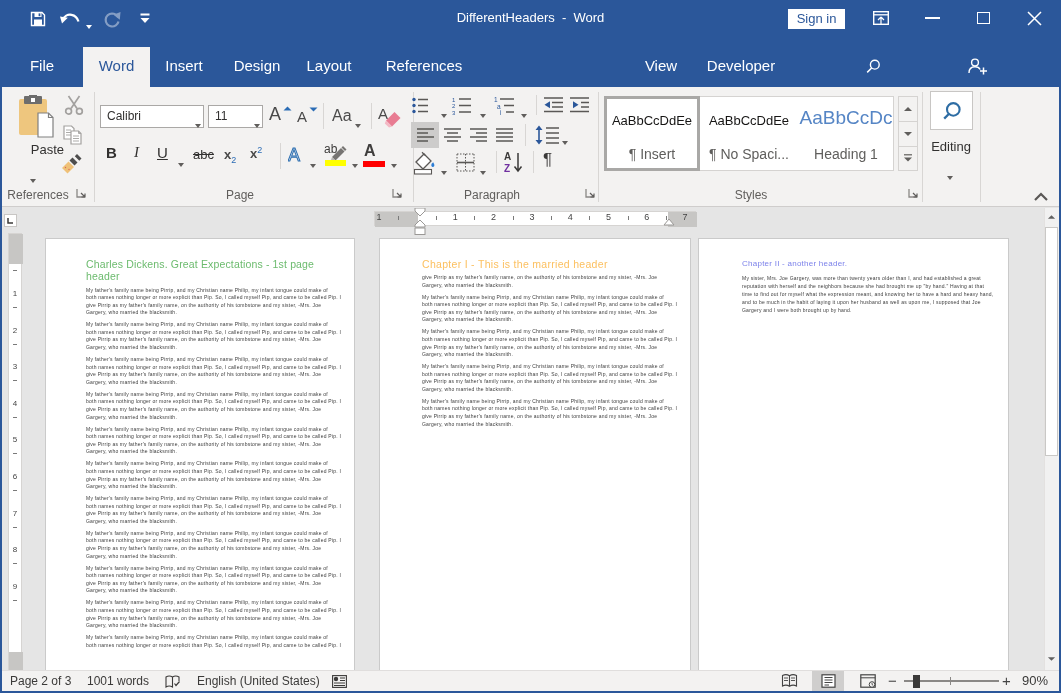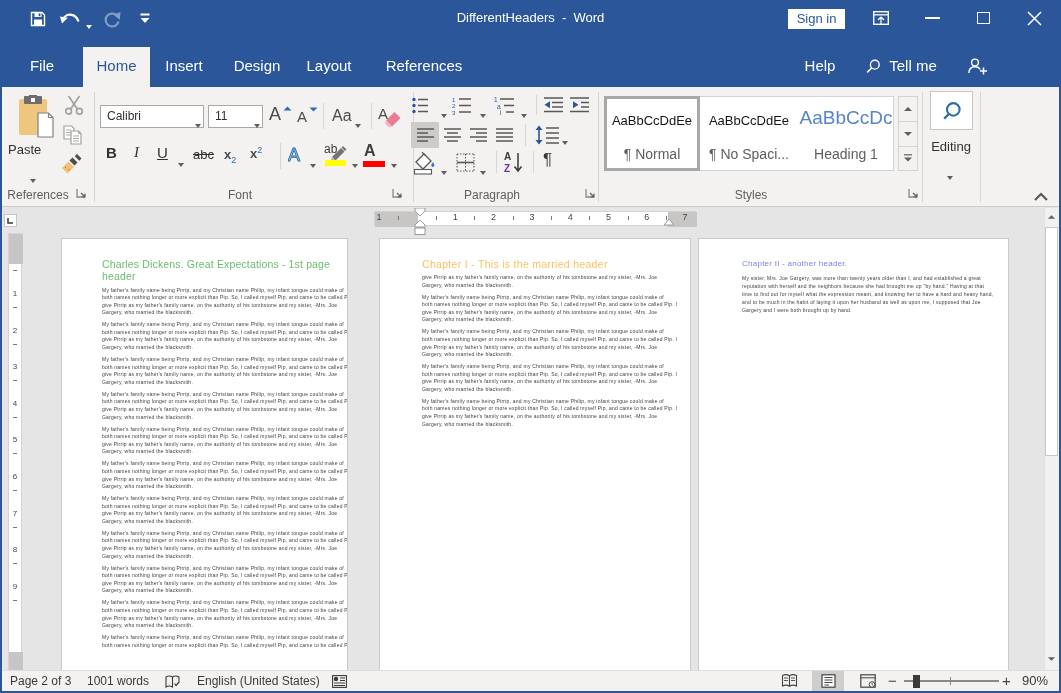--- a/index.html
+++ b/index.html
@@ -69,59 +69,59 @@
  <div class="abs" style="left:925px;top:17px;width:15px;height:2px;background:#fff"></div>
 
  <div class="abs" style="left:977px;top:12px;width:13px;height:12px;border:1.5px solid #fff"></div>
 
  <svg class="abs" style="left:1027px;top:11px" width="15" height="15" viewBox="0 0 15 15">
   <path d="M1 1 L14 14 M14 1 L1 14" stroke="#fff" stroke-width="1.5"></path>
  </svg>
 </div>
 <div id="tabrow">
  <div class="tab" style="left:2px;width:80px">File</div>
- <div id="hometab">Home</div>
+ <div id="hometab">Word</div>
  <div class="tab" style="left:144px;width:80px">Insert</div>
  <div class="tab" style="left:217px;width:80px">Design</div>
  <div class="tab" style="left:289px;width:80px">Layout</div>
  <div class="tab" style="left:384px;width:80px">References</div>
- <div class="tab" style="left:780px;width:80px">Help</div>
+ <div class="tab" style="left:621px;width:80px">View</div>
+ <div class="tab" style="left:701px;width:80px">Developer</div>
  <svg class="abs" style="left:866px;top:23px" width="15" height="15" viewBox="0 0 15 15">
   <circle cx="8.8" cy="5.7" r="4.4" fill="none" stroke="#fff" stroke-width="1.4"></circle>
   <path d="M5.6 9 L1.2 13.4" stroke="#fff" stroke-width="1.5"></path>
  </svg>
- <div class="tab" style="left:873px;width:80px">Tell me</div>
  <svg class="abs" style="left:967px;top:21px" width="22" height="19" viewBox="0 0 22 19">
   <circle cx="8" cy="5.5" r="3.4" fill="none" stroke="#fff" stroke-width="1.4"></circle>
   <path d="M2 16 C2 11.5 5 9.8 8 9.8 C10.2 9.8 12.2 10.7 13.2 12.5" fill="none" stroke="#fff" stroke-width="1.4"></path>
   <path d="M16.5 10.5 L16.5 17.5 M13 14 L20 14" stroke="#fff" stroke-width="1.5"></path>
  </svg>
 </div>
 <div id="ribbon">
  <div class="gsep" style="left:94px"></div>
  <div class="gsep" style="left:413px"></div>
  <div class="gsep" style="left:598px"></div>
  <div class="gsep" style="left:922px"></div>
  <div class="gsep" style="left:980px"></div>
 
  <div class="glabel" style="left:2px;width:72px">References</div>
- <div class="glabel" style="left:200px;width:80px">Font</div>
+ <div class="glabel" style="left:200px;width:80px">Page</div>
  <div class="glabel" style="left:452px;width:80px">Paragraph</div>
  <div class="glabel" style="left:711px;width:80px">Styles</div>
  <div class="btxt" style="left:928px;top:52px;width:46px;text-align:center;font-size:13px">Editing</div>
 
  <svg class="abs" style="left:18px;top:8px" width="37" height="48" viewBox="0 0 37 48">
   <rect x="1" y="4" width="28" height="36" rx="2" fill="#eec67e"></rect>
   <rect x="6" y="1" width="18" height="8" rx="1" fill="#6d6d6d"></rect>
   <rect x="11" y="-2" width="8" height="6" rx="1.5" fill="#6d6d6d"></rect>
   <rect x="13" y="3" width="4" height="4" fill="#fff"></rect>
   <path d="M20 18 H30.5 L35 22.5 V42 H20 Z" fill="#fff" stroke="#808080" stroke-width="1.2"></path>
   <path d="M30.5 18 V22.5 H35" fill="none" stroke="#808080" stroke-width="1.2"></path>
  </svg>
- <div class="btxt" style="left:8px;top:55px;width:56px;text-align:left;font-size:13px">Paste</div>
+ <div class="btxt" style="left:8px;top:55px;width:56px;text-align:right;font-size:13px">Paste</div>
  <div class="abs" style="left:30px;top:82px"><span class="caret"></span></div>
  <svg class="abs" style="left:64px;top:8px" width="20" height="21" viewBox="0 0 20 21">
   <path d="M4.5 1 L13 13.5 M15.5 1 L7 13.5" stroke="#a3a19f" stroke-width="1.7" fill="none"></path>
   <circle cx="4.6" cy="16.2" r="2.9" fill="none" stroke="#a3a19f" stroke-width="1.7"></circle>
   <circle cx="15.4" cy="16.2" r="2.9" fill="none" stroke="#a3a19f" stroke-width="1.7"></circle>
  </svg>
  <svg class="abs" style="left:63px;top:38px" width="20" height="20" viewBox="0 0 20 20">
   <path d="M1 1 H8.5 L11 3.5 V14 H1 Z" fill="#fff" stroke="#a3a19f" stroke-width="1.2"></path>
   <path d="M3 5 H8 M3 7.5 H8 M3 10 H8" stroke="#a3a19f" stroke-width="0.9"></path>
   <path d="M8 6 H15.5 L18 8.5 V19 H8 Z" fill="#fff" stroke="#a3a19f" stroke-width="1.2"></path>
@@ -259,21 +259,21 @@
  <div class="gsep" style="left:533px;top:64px;height:22px"></div>
  <div class="btxt" style="left:543px;top:63px;font-size:17px;color:#3b3a39">¶</div>
  <svg class="launcher" style="left:585px" width="11" height="11" viewBox="0 0 11 11">
       <path d="M1 1 L1 9 L9 9" fill="none" stroke="#8a8886" stroke-width="1.3"></path>
       <path d="M5 5 L9 9 M9 5.5 L9 9 L5.5 9" fill="none" stroke="#605e5c" stroke-width="1.2"></path>
     </svg>
 
  <div class="abs" style="left:604px;top:9px;width:290px;height:75px;background:#fff;border:1px solid #d5d3d1"></div>
  <div class="abs" style="left:604px;top:9px;width:96px;height:75px;background:#fff;border:3px solid #a9a8a6"></div>
  <div class="btxt" style="left:604px;top:26px;width:96px;text-align:center;font-size:13px;color:#161514">AaBbCcDdEe</div>
- <div class="btxt" style="left:604px;top:59px;width:96px;text-align:center;font-size:14px;color:#5f5e5c">¶ Normal</div>
+ <div class="btxt" style="left:604px;top:59px;width:96px;text-align:center;font-size:14px;color:#5f5e5c">¶ Insert</div>
  <div class="btxt" style="left:700px;top:26px;width:98px;text-align:center;font-size:13px;color:#161514">AaBbCcDdEe</div>
  <div class="btxt" style="left:700px;top:59px;width:98px;text-align:center;font-size:14px;color:#5f5e5c">¶ No Spaci...</div>
  <div class="btxt" style="left:798px;top:20px;width:96px;text-align:center;font-size:19px;color:#5585c5">AaBbCcDc</div>
  <div class="btxt" style="left:798px;top:59px;width:96px;text-align:center;font-size:14px;color:#5f5e5c">Heading 1</div>
  <div class="abs" style="left:898px;top:9px;width:20px;height:75px;background:#f3f2f1;border:1px solid #d5d3d1"></div>
  <div class="abs" style="left:898px;top:34px;width:20px;height:1px;background:#d5d3d1"></div>
  <div class="abs" style="left:898px;top:59px;width:20px;height:1px;background:#d5d3d1"></div>
  <svg class="abs" style="left:903px;top:19px" width="10" height="6" viewBox="0 0 10 6">
       <path d="M1 5 L5 1 L9 5 Z" fill="#605e5c"></path>
     </svg>
@@ -358,21 +358,21 @@
       <div class="abs" style="left:11px;top:135.6px;width:4px;height:1px;background:#7a7a7a"></div>
       <div class="abs" style="left:11px;top:172.2px;width:4px;height:1px;background:#7a7a7a"></div>
       <div class="abs" style="left:11px;top:208.8px;width:4px;height:1px;background:#7a7a7a"></div>
       <div class="abs" style="left:11px;top:245.4px;width:4px;height:1px;background:#7a7a7a"></div>
       <div class="abs" style="left:11px;top:282.0px;width:4px;height:1px;background:#7a7a7a"></div>
       <div class="abs" style="left:11px;top:318.6px;width:4px;height:1px;background:#7a7a7a"></div>
       <div class="abs" style="left:11px;top:355.2px;width:4px;height:1px;background:#7a7a7a"></div>
       <div class="abs" style="left:11px;top:391.8px;width:4px;height:1px;background:#7a7a7a"></div>
     </div>
 
- <div class="page" id="page1" style="left:59px;width:287px">
+ <div class="page" id="page1" style="left:43px;width:310px">
   <div class="phead" style="color:#6cbb6e;left:40px;letter-spacing:0.15px">Charles Dickens. Great Expectations - 1st page<br>header</div>
   <div class="body-text" id="p1body" style="position:absolute;left:40px;top:47.5px;width:262px">
         <p>My father's family name being Pirrip, and my Christian name Philip, my infant tongue could make of<br>both names nothing longer or more explicit than Pip. So, I called myself Pip, and came to be called Pip. I<br>give Pirrip as my father's family name, on the authority of his tombstone and my sister, -Mrs. Joe<br>Gargery, who married the blacksmith.</p>
         <p>My father's family name being Pirrip, and my Christian name Philip, my infant tongue could make of<br>both names nothing longer or more explicit than Pip. So, I called myself Pip, and came to be called Pip. I<br>give Pirrip as my father's family name, on the authority of his tombstone and my sister, -Mrs. Joe<br>Gargery, who married the blacksmith.</p>
         <p>My father's family name being Pirrip, and my Christian name Philip, my infant tongue could make of<br>both names nothing longer or more explicit than Pip. So, I called myself Pip, and came to be called Pip. I<br>give Pirrip as my father's family name, on the authority of his tombstone and my sister, -Mrs. Joe<br>Gargery, who married the blacksmith.</p>
         <p>My father's family name being Pirrip, and my Christian name Philip, my infant tongue could make of<br>both names nothing longer or more explicit than Pip. So, I called myself Pip, and came to be called Pip. I<br>give Pirrip as my father's family name, on the authority of his tombstone and my sister, -Mrs. Joe<br>Gargery, who married the blacksmith.</p>
         <p>My father's family name being Pirrip, and my Christian name Philip, my infant tongue could make of<br>both names nothing longer or more explicit than Pip. So, I called myself Pip, and came to be called Pip. I<br>give Pirrip as my father's family name, on the authority of his tombstone and my sister, -Mrs. Joe<br>Gargery, who married the blacksmith.</p>
         <p>My father's family name being Pirrip, and my Christian name Philip, my infant tongue could make of<br>both names nothing longer or more explicit than Pip. So, I called myself Pip, and came to be called Pip. I<br>give Pirrip as my father's family name, on the authority of his tombstone and my sister, -Mrs. Joe<br>Gargery, who married the blacksmith.</p>
         <p>My father's family name being Pirrip, and my Christian name Philip, my infant tongue could make of<br>both names nothing longer or more explicit than Pip. So, I called myself Pip, and came to be called Pip. I<br>give Pirrip as my father's family name, on the authority of his tombstone and my sister, -Mrs. Joe<br>Gargery, who married the blacksmith.</p>
         <p>My father's family name being Pirrip, and my Christian name Philip, my infant tongue could make of<br>both names nothing longer or more explicit than Pip. So, I called myself Pip, and came to be called Pip. I<br>give Pirrip as my father's family name, on the authority of his tombstone and my sister, -Mrs. Joe<br>Gargery, who married the blacksmith.</p>

